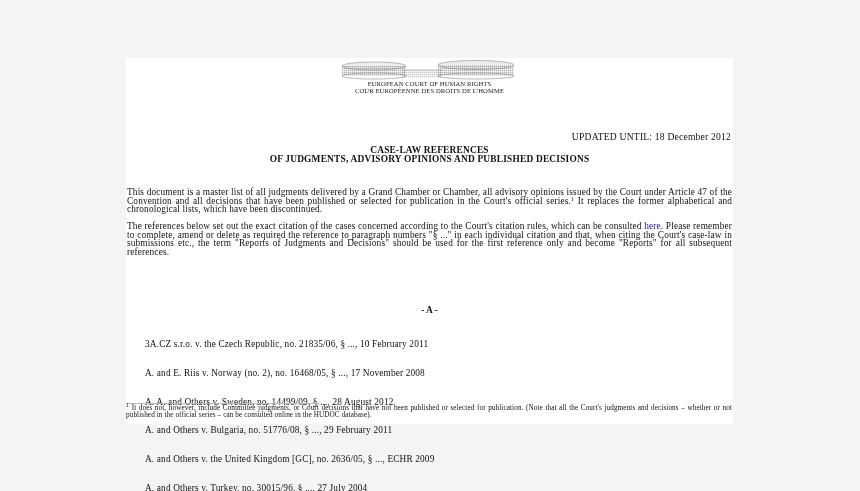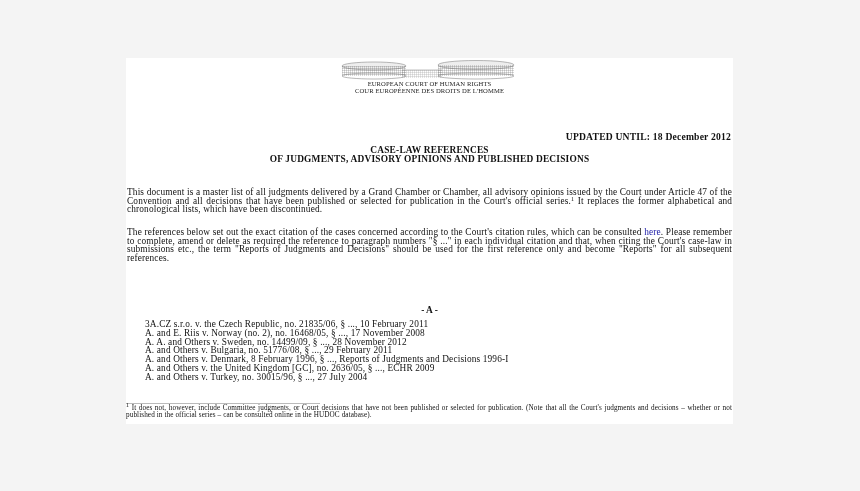--- a/index.html
+++ b/index.html
@@ -18,46 +18,46 @@
     position:absolute; left:214px; top:2px; width:180px; height:30px;
   }
   .court-name {
     position:absolute; left:0; width:607px; text-align:center;
     font-size:6.6px; letter-spacing:0.1px; line-height:7px; color:#222;
   }
   .court-en { top:22px; }
   .court-fr { top:29px; }
   .updated {
     position:absolute; right:2px; top:73px;
-    font-weight:bold; font-size:9.6px; letter-spacing:0.2px; white-space:nowrap;
+    font-weight:normal; font-size:9.6px; letter-spacing:0.2px; white-space:nowrap;
   }
   .title {
     position:absolute; left:0; width:607px; text-align:center;
     font-weight:bold; font-size:9.4px; line-height:9px; letter-spacing:0.2px;
   }
   .title1 { top:88px; }
   .title2 { top:97px; }
   .para {
     position:absolute; left:1px; width:605px;
     font-size:9.3px; line-height:8.6px; text-align:justify;
     text-align-last:left; letter-spacing:0.15px;
   }
   .p1 { top:130px; }
-  .p2 { top:170px; }
+  .p2 { top:164px; }
   .para a { color:#1a1aa6; text-decoration:none; }
   sup { font-size:6px; vertical-align:3px; line-height:0; }
   .section-letter {
     position:absolute; left:0; width:607px; top:247px;
     text-align:center; font-size:9.4px; font-weight:bold;
   }
   .cases {
     position:absolute; left:0; top:262px; width:606px;
     font-size:9.3px; line-height:8.75px; letter-spacing:0.15px;
   }
-  .case { padding-left:19px; white-space:nowrap; }
+  .case { padding-left:19px; white-space:nowrap;margin-top:20px; }
   .case.wrap { white-space:normal; text-indent:19px; padding-left:0; text-align:justify; text-align-last:left; }
   .fn-rule {
     position:absolute; left:0; top:345px; width:194px; height:1px; background:#bbb;
   }
   .footnote {
     position:absolute; left:0; top:347px; width:606px;
     font-size:7.2px; line-height:6.8px; text-align:justify; text-align-last:left;
     letter-spacing:0.1px;
   }
 </style>
@@ -92,22 +92,21 @@
 
   <div class="para p1"><span>This document is a master list of all judgments delivered by a Grand Chamber or Chamber, all advisory opinions issued by the Court under Article 47 of the Convention and all decisions that have been published or selected for publication in the Court's official series.</span><sup>1</sup><span> It replaces the former alphabetical and chronological lists, which have been discontinued.</span></div>
 
   <div class="para p2"><span>The references below set out the exact citation of the cases concerned according to the Court's citation rules, which can be consulted </span><a>here</a><span>. Please remember to complete, amend or delete as required the reference to paragraph numbers "§ ..." in each individual citation and that, when citing the Court's case-law in submissions etc., the term "Reports of Judgments and Decisions" should be used for the first reference only and become "Reports" for all subsequent references.</span></div>
 
   <div class="section-letter">- A -</div>
 
   <div class="cases">
     <div class="case">3A.CZ s.r.o. v. the Czech Republic, no. 21835/06, § ..., 10 February 2011</div>
     <div class="case">A. and E. Riis v. Norway (no. 2), no. 16468/05, § ..., 17 November 2008</div>
-    <div class="case">A. A. and Others v. Sweden, no. 14499/09, § ..., 28 November 2012</div>
+    <div class="case">A. A. and Others v. Sweden, no. 14499/09, § ..., 28 August 2012</div>
     <div class="case">A. and Others v. Bulgaria, no. 51776/08, § ..., 29 February 2011</div>
-    <div class="case wrap">A. and Others v. Denmark, 8 February 1996, § ..., Reports of Judgments and Decisions 1996-I</div>
     <div class="case">A. and Others v. the United Kingdom [GC], no. 2636/05, § ..., ECHR 2009</div>
     <div class="case">A. and Others v. Turkey, no. 30015/96, § ..., 27 July 2004</div>
   </div>
 
   <div class="fn-rule"></div>
   <div class="footnote"><sup>1</sup><span> It does not, however, include Committee judgments, or Court decisions that have not been published or selected for publication. (Note that all the Court's judgments and decisions – whether or not published in the official series – can be consulted online in the HUDOC database).</span></div>
 </div>
 
 </body></html>

